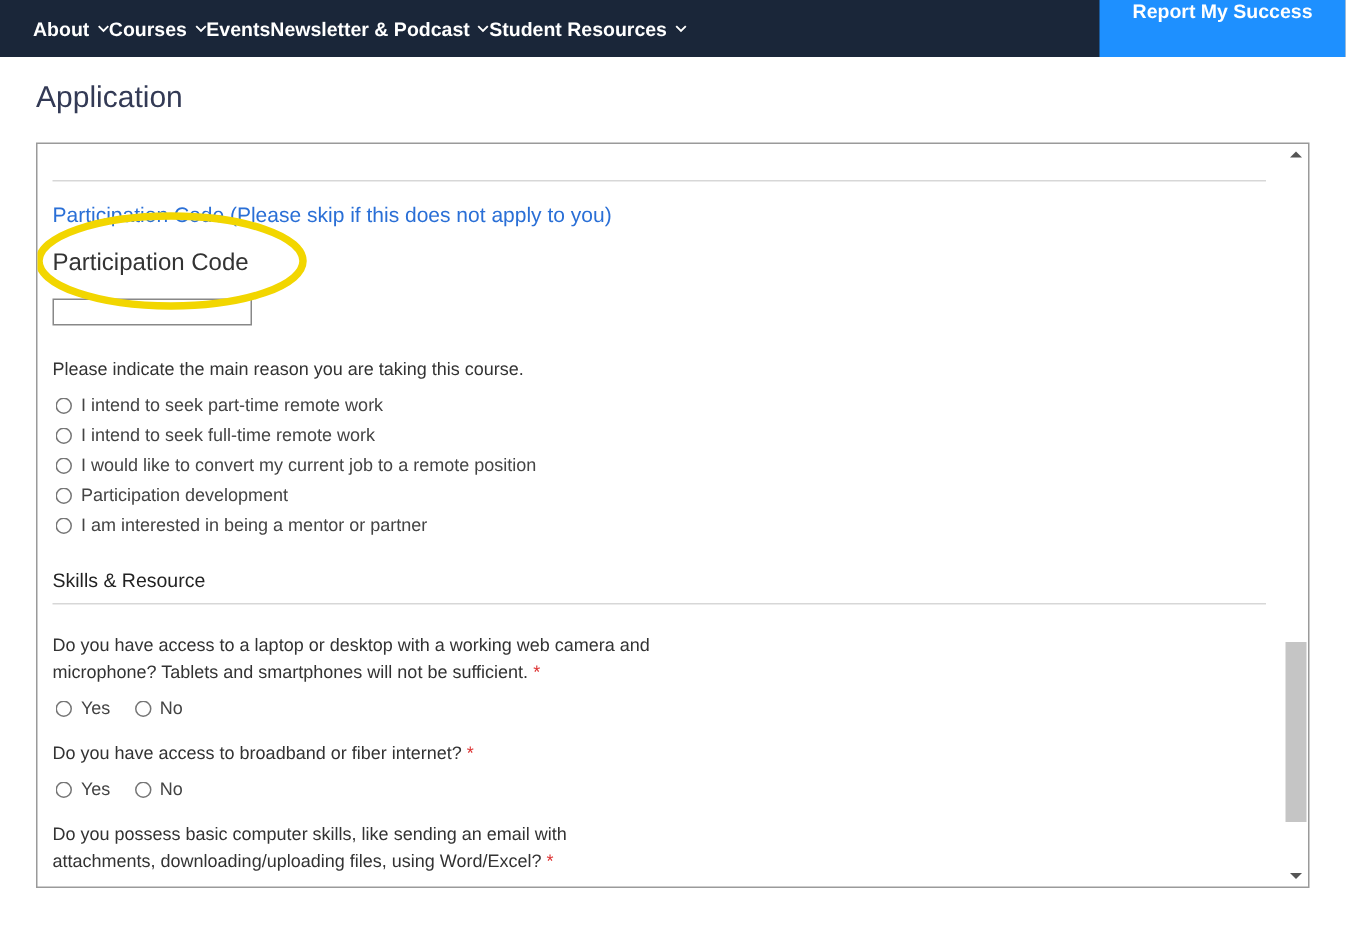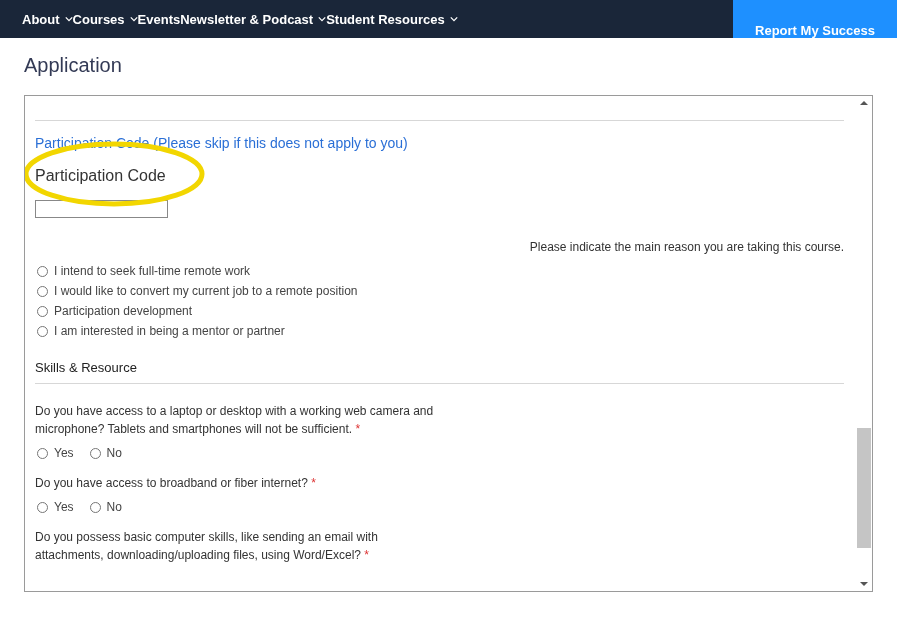--- a/index.html
+++ b/index.html
@@ -2,32 +2,32 @@
 <html><head>
 <meta charset="utf-8">
 <style>
   * { box-sizing: border-box; margin: 0; padding: 0; }
   html, body { width: 897px; height: 621px; font-family: Arial, Helvetica, sans-serif; background: #fff; overflow: hidden; }
   .navbar { background: #1a2639; height: 38px; display: flex; align-items: stretch; color: #fff; font-size: 13px; font-weight: 600; }
   .nav-left { display: flex; align-items: center; padding-left: 22px; }
   .nav-item { display: flex; align-items: center; gap: 5px; cursor: pointer; }
   .nav-item .chev svg { display: block; }
   .nav-spacer { flex: 1; }
-  .report-btn { background: #1e90ff; color: #fff; display: flex; align-items: flex-end; padding: 0 22px; font-weight: 700; font-size: 13px; cursor: pointer; }
+  .report-btn { background: #1e90ff; color: #fff; display: flex; align-items: flex-start; padding: 0 22px; font-weight: 700; font-size: 13px; cursor: pointer; }
   .page-title { font-size: 20px; font-weight: 400; color: #333a55; padding: 16px 0 18px 24px; font-family: "Segoe UI", Arial, sans-serif; }
   .frame-wrap { position: relative; margin: 0 24px 0 24px; }
   .frame { border: 1px solid #9a9a9a; width: 849px; height: 497px; overflow: hidden; position: relative; background: #fff; }
   .frame-inner { padding: 24px 28px 20px 10px; font-family: "Segoe UI", Arial, sans-serif; color: #222; position: relative; }
   .hr { border: none; border-top: 1px solid #d7d7d7; margin: 0 0 14px 0; }
   .section-link { color: #2a6fd6; font-size: 14px; margin-bottom: 16px; }
   .field-label { font-size: 16px; color: #333; margin-bottom: 14px; }
   .text-input { width: 133px; height: 18px; border: 1px solid #888; font-size: 12px; padding: 1px 3px; }
   .highlight-ellipse { position: absolute; left: -6px; top: 44px; width: 190px; height: 68px; pointer-events: none; }
   .highlight-ellipse svg { overflow: visible; }
-  .q-text { font-size: 12px; color: #333; margin-top: 22px; margin-bottom: 10px; text-align: right; }
+  .q-text { font-size: 12px; color: #333; margin-top: 22px; margin-bottom: 10px; }
   .radio-row { display: flex; align-items: center; gap: 6px; font-size: 12px; color: #444; margin: 6px 0 6px 2px; }
   .radio-row input[type="radio"] { width: 11px; height: 11px; accent-color: #888; }
   .radio-inline { display: flex; gap: 16px; margin: 8px 0 14px 2px; }
   .radio-inline .radio-row { margin: 0; }
   .section-h { font-size: 13px; color: #222; margin: 22px 0 8px 0; font-weight: 400; }
   .hr2 { border: none; border-top: 1px solid #d7d7d7; margin: 6px 0 18px 0; }
   .q-block { font-size: 12px; color: #333; line-height: 1.5; max-width: 410px; }
   .req { color: #d33; }
   .scroll-track { position: absolute; right: 0; top: 0; width: 16px; height: 100%; }
   .scroll-arrow { position: absolute; right: 1px; width: 14px; height: 14px; display: flex; align-items: center; justify-content: center; }
@@ -100,20 +100,24 @@
         <svg width="190" height="68">
           <ellipse cx="95" cy="34" rx="88" ry="30" fill="none" stroke="#f2d600" stroke-width="5"></ellipse>
         </svg>
       </div>
 
       <div class="q-text">Please indicate the main reason you are taking this course.</div>
 
       <div>
         <label class="radio-row">
             <input type="radio" name="reason" style="">
+            <span>I intend to seek part-time remote work</span>
+          </label>
+        <label class="radio-row">
+            <input type="radio" name="reason" style="">
             <span>I intend to seek full-time remote work</span>
           </label>
         <label class="radio-row">
             <input type="radio" name="reason" style="">
             <span>I would like to convert my current job to a remote position</span>
           </label>
         <label class="radio-row">
             <input type="radio" name="reason" style="">
             <span>Participation development</span>
           </label>

